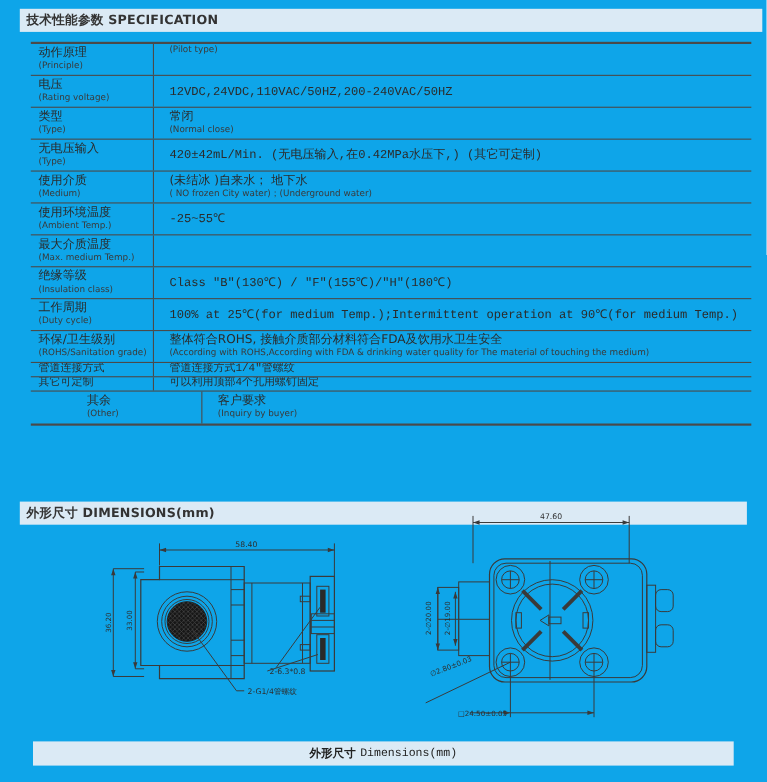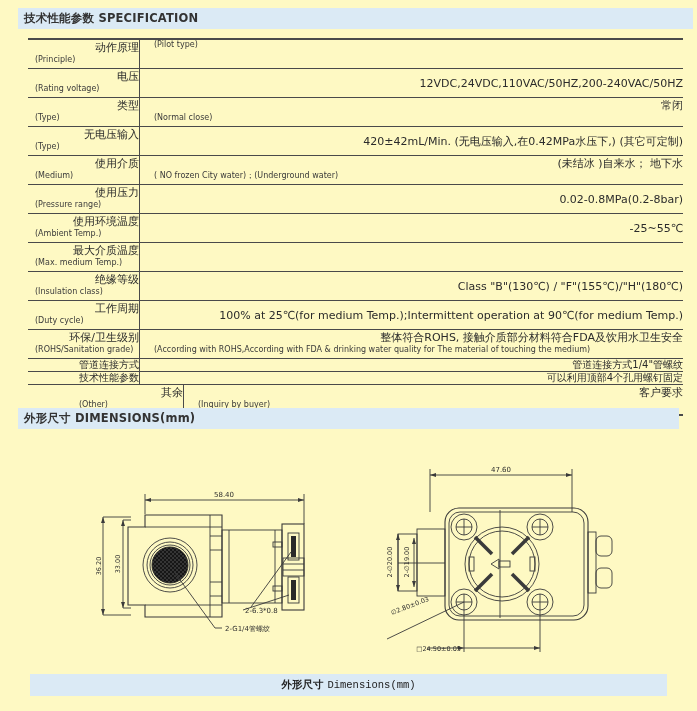--- a/index.html
+++ b/index.html
@@ -1,38 +1,38 @@
 <!DOCTYPE html>
 <html><head>
 <meta charset="utf-8">
 <style>
   html,body{margin:0;padding:0;background:#fff;}
   .page{
-    position:relative;width:697px;height:711px;background:#fef9c3;
+    position:relative;width:697px;height:711px;background:#0ea5e9;
     font-family:"DejaVu Sans","Liberation Sans",sans-serif;color:#2e2e2e;overflow:hidden;
   }
   .band{
     position:absolute;left:18px;width:675px;height:21px;background:#dbeaf5;
     display:flex;align-items:center;padding-left:6px;box-sizing:border-box;
     font-size:11.5px;font-weight:bold;color:#333;letter-spacing:.2px;
   }
   .band.top{top:8px;}
-  .band.dims{top:408px;width:661px;}
+  .band.dims{top:456px;width:661px;}
   .spec-table{
     position:absolute;left:28px;top:38px;width:655px;
     border-top:2px solid #4a4a4a;border-bottom:2px solid #4a4a4a;box-sizing:border-box;
   }
   .spec-row{display:flex;border-bottom:1px solid #4a4a4a;height:29px;box-sizing:border-box;}
   .spec-row:last-child{border-bottom:none;margin-left:44px;}
   .spec-row.small{height:13px;}
   .cell{display:flex;flex-direction:column;justify-content:flex-start;box-sizing:border-box;overflow:hidden;}
   .cell.label{width:112px;border-right:1px solid #4a4a4a;padding-left:7px;}
   .cell.value{flex:1;padding-left:14px;}
-  .cell.single{justify-content:center;}
-  .cn{font-size:11px;line-height:14px;padding-top:1px;white-space:nowrap;color:#2b2b2b;text-align:right;}
+  .cell.single{justify-content:center;font-family:Liberation Mono, monospace;}
+  .cn{font-size:11px;line-height:14px;padding-top:1px;white-space:nowrap;color:#2b2b2b;}
   .sub{font-size:8px;line-height:10px;white-space:nowrap;color:#3a3a3a;}
   .spec-row.small .cn{font-size:10px;line-height:12px;padding-top:0;}
   .drawing{position:absolute;}
   .footer-band{
     position:absolute;left:30px;top:674px;width:637px;height:22px;background:#dbeaf5;
     display:flex;align-items:center;justify-content:center;font-size:10.5px;color:#222;font-family:Liberation Mono, monospace;
   }
   .footer-band .b{font-weight:bold;margin-right:4px;}
   svg text{font-family:"DejaVu Sans","Liberation Sans",sans-serif;fill:#2e2e2e;}
 </style>
@@ -88,29 +88,20 @@
           <div class="cn">使用介质</div>
           <div class="sub">(Medium)</div>
         </div>
         <div class="cell value">
           <div class="cn">(未结冰 )自来水； 地下水</div>
           <div class="sub">( NO frozen City water)；(Underground water)</div>
         </div>
       </div>
       <div class="spec-row">
         <div class="cell label">
-          <div class="cn">使用压力</div>
-          <div class="sub">(Pressure range)</div>
-        </div>
-        <div class="cell value single">
-          <div class="cn">0.02-0.8MPa(0.2-8bar)</div>
-        </div>
-      </div>
-      <div class="spec-row">
-        <div class="cell label">
           <div class="cn">使用环境温度</div>
           <div class="sub">(Ambient Temp.)</div>
         </div>
         <div class="cell value single">
           <div class="cn">-25~55℃</div>
         </div>
       </div>
       <div class="spec-row">
         <div class="cell label">
           <div class="cn">最大介质温度</div>
@@ -148,21 +139,21 @@
       <div class="spec-row small">
         <div class="cell label single">
           <div class="cn">管道连接方式</div>
         </div>
         <div class="cell value single">
           <div class="cn">管道连接方式1/4"管螺纹</div>
         </div>
       </div>
       <div class="spec-row small">
         <div class="cell label single">
-          <div class="cn">技术性能参数</div>
+          <div class="cn">其它可定制</div>
         </div>
         <div class="cell value single">
           <div class="cn">可以利用顶部4个孔用螺钉固定</div>
         </div>
       </div>
       <div class="spec-row">
         <div class="cell label">
           <div class="cn">其余</div>
           <div class="sub">(Other)</div>
         </div>

